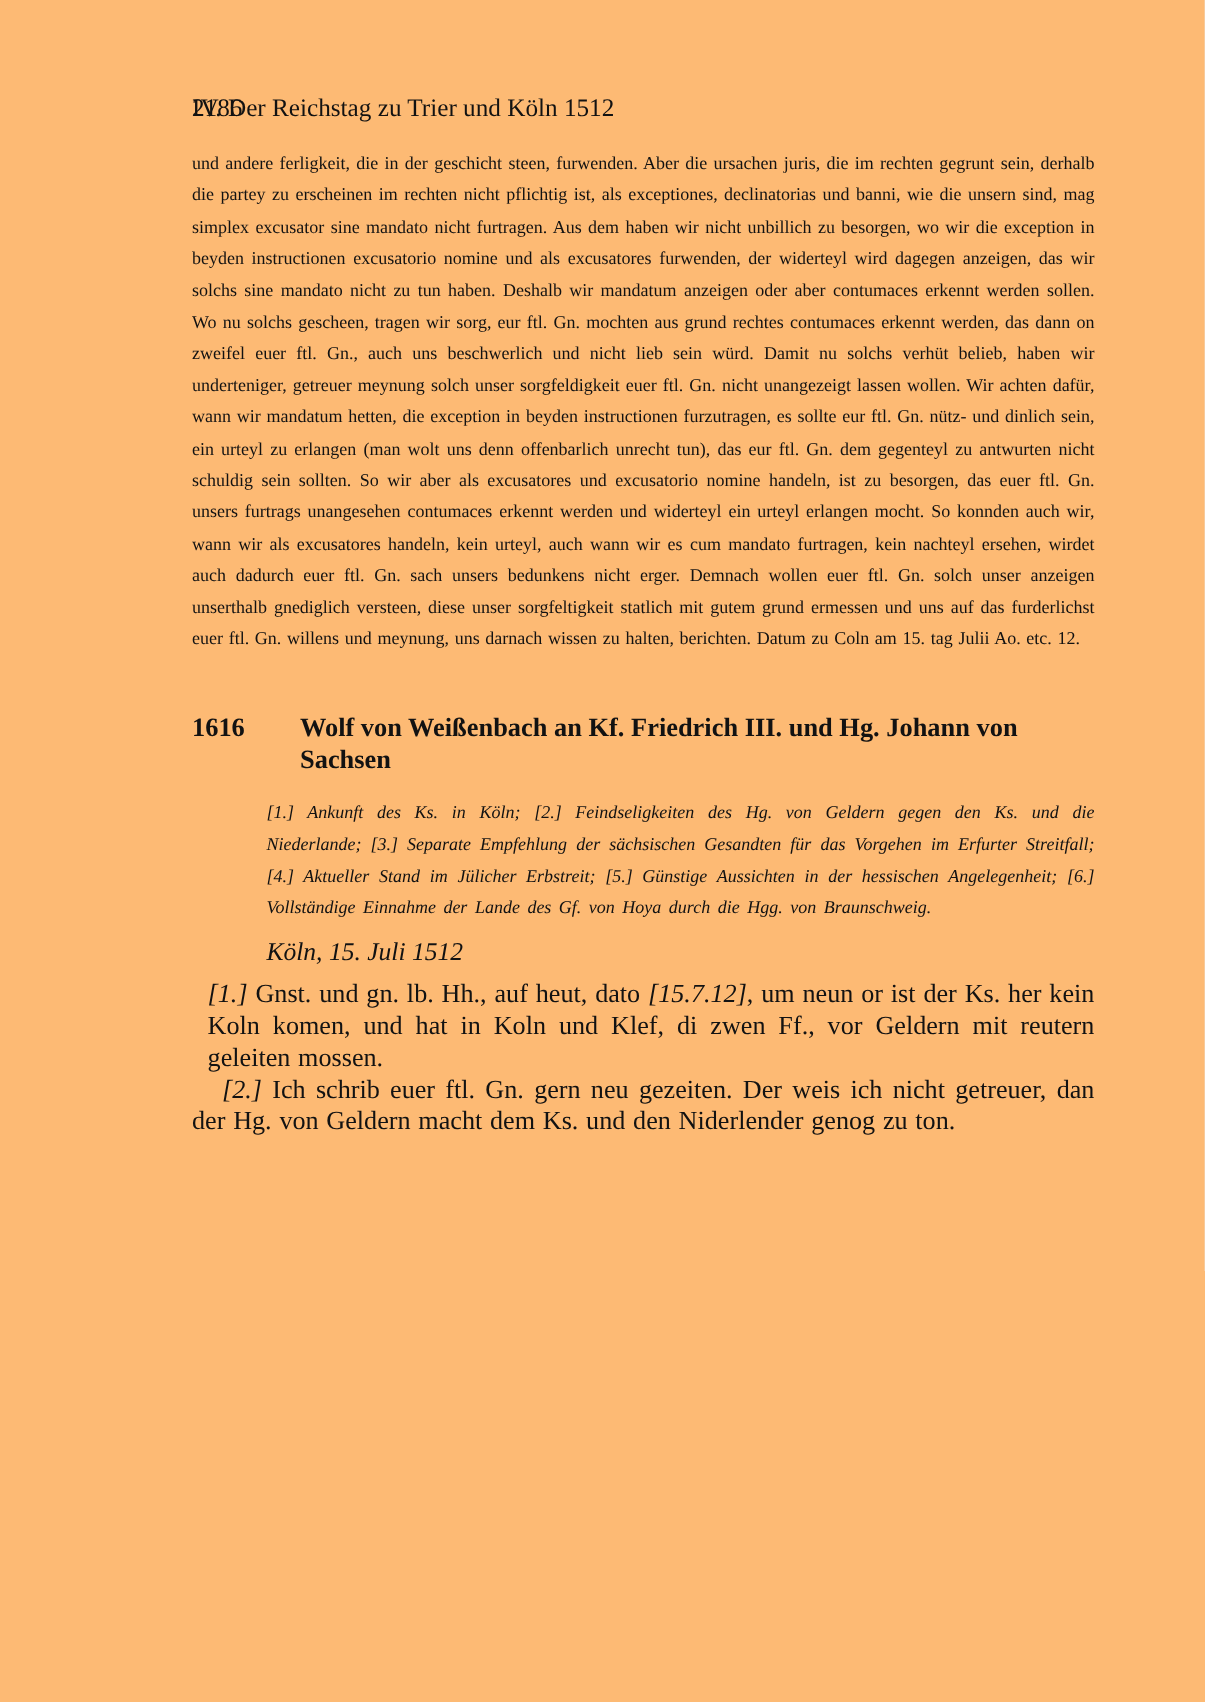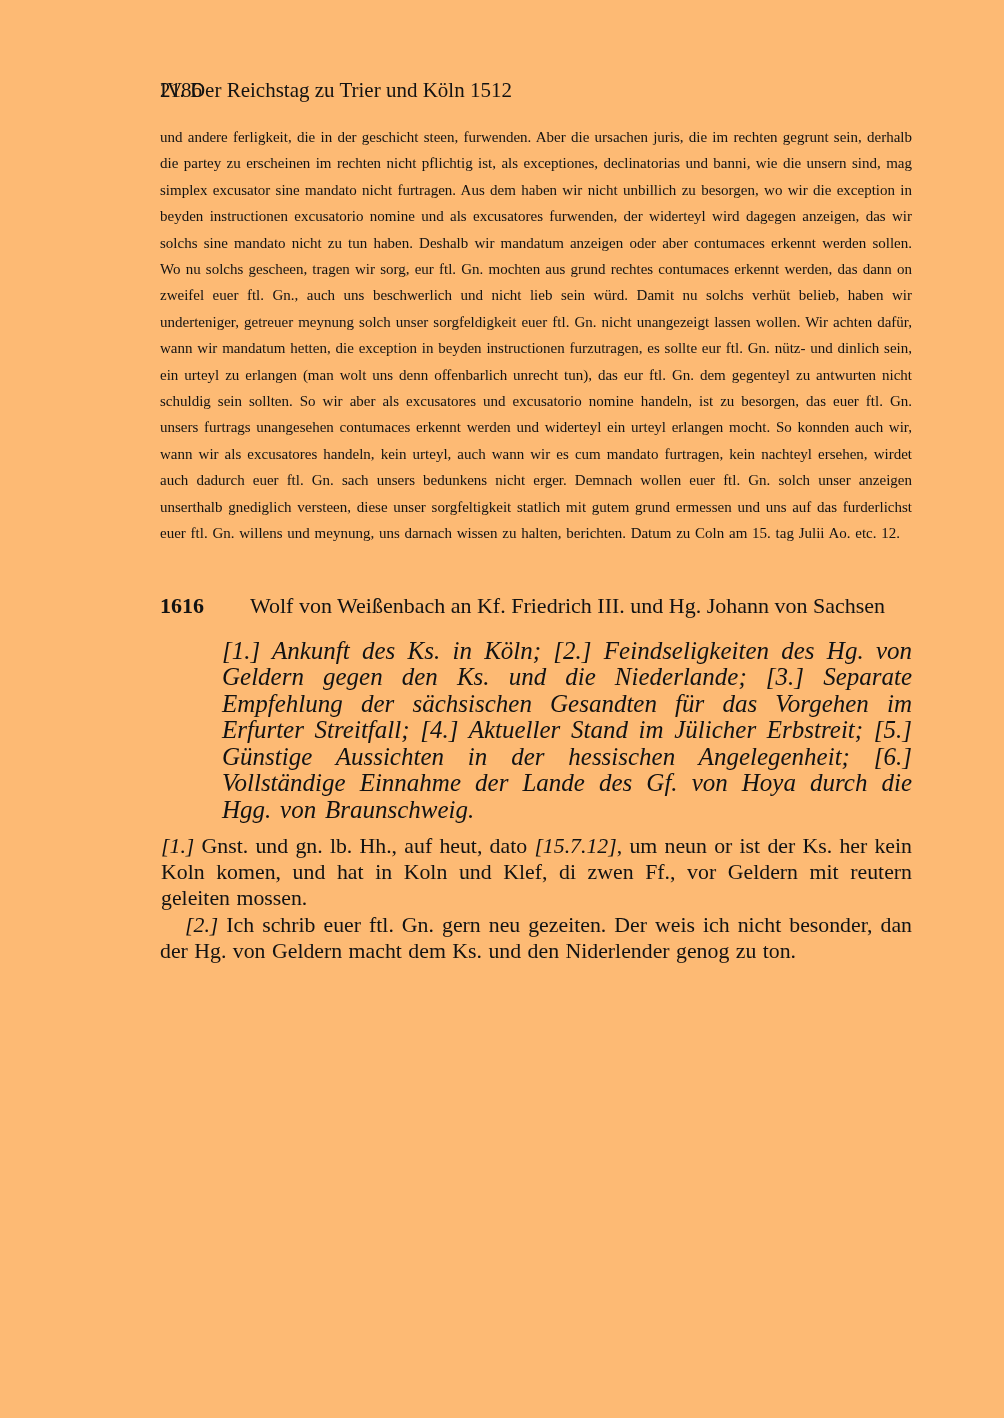--- a/index.html
+++ b/index.html
@@ -39,42 +39,42 @@
 
   .entry-head {
     margin-top: 45px;
     display: flex;
     font-weight: bold;
     font-size: 22px;
     line-height: 27px;
     gap: 28px;
   }
   .entry-num { flex: 0 0 62px; }
-  .entry-title { flex: 1 1 auto; margin: 0; font-size: inherit; font-weight: normal; line-height: inherit; }
+  .entry-title { flex: 1 1 auto; margin: 0; font-size: inherit; font-weight: bold; line-height: inherit; }
 
   .meta { margin-left: 62px; font-style: italic; }
   .summary {
     margin: 19px 0 0 0;
     text-align: justify;
-    font-size: 25px;
+    font-size: 15px;
     line-height: 26.6px;
     word-spacing: 2.5px;
   }
   .place-date { margin: 9px 0 0 0; font-size: 21.3px; line-height: 26.6px; }
   .source {
     margin: 10px 0 0 0;
     text-align: justify;
     font-size: 21.3px;
     line-height: 26.6px;
     word-spacing: 4px;
   }
   .source .roman { font-style: normal; }
 
   .body-para {
-    margin: 9px 0 0 1px;
+    margin: 9px 0 0 13px;
     text-align: justify;
     font-size: 21.8px;
     line-height: 26.4px;
     word-spacing: 1px;
   }
   .body-para.second { margin: 0; text-indent: 25px; }
   .it { font-style: italic; }
 </style>
 </head>
 <body>
@@ -89,20 +89,21 @@
 
     <p class="cont-para">und andere ferligkeit, die in der geschicht steen, furwenden. Aber die ursachen juris, die im rechten gegrunt sein, derhalb die partey zu erscheinen im rechten nicht pflichtig ist, als exceptiones, declinatorias und banni, wie die unsern sind, mag simplex excusator sine mandato nicht furtragen. Aus dem haben wir nicht unbillich zu besorgen, wo wir die exception in beyden instructionen excusatorio nomine und als excusatores furwenden, der widerteyl wird dagegen anzeigen, das wir solchs sine mandato nicht zu tun haben. Deshalb wir mandatum anzeigen oder aber contumaces erkennt werden sollen. Wo nu solchs gescheen, tragen wir sorg, eur ftl. Gn. mochten aus grund rechtes contumaces erkennt werden, das dann on zweifel euer ftl. Gn., auch uns beschwerlich und nicht lieb sein würd. Damit nu solchs verhüt belieb, haben wir underteniger, getreuer meynung solch unser sorgfeldigkeit euer ftl. Gn. nicht unangezeigt lassen wollen. Wir achten dafür, wann wir mandatum hetten, die exception in beyden instructionen furzutragen, es sollte eur ftl. Gn. nütz- und dinlich sein, ein urteyl zu erlangen (man wolt uns denn offenbarlich unrecht tun), das eur ftl. Gn. dem gegenteyl zu antwurten nicht schuldig sein sollten. So wir aber als excusatores und excusatorio nomine handeln, ist zu besorgen, das euer ftl. Gn. unsers furtrags unangesehen contumaces erkennt werden und widerteyl ein urteyl erlangen mocht. So konnden auch wir, wann wir als excusatores handeln, kein urteyl, auch wann wir es cum mandato furtragen, kein nachteyl ersehen, wirdet auch dadurch euer ftl. Gn. sach unsers bedunkens nicht erger. Demnach wollen euer ftl. Gn. solch unser anzeigen unserthalb gnediglich versteen, diese unser sorgfeltigkeit statlich mit gutem grund ermessen und uns auf das furderlichst euer ftl. Gn. willens und meynung, uns darnach wissen zu halten, berichten. Datum zu Coln am 15. tag Julii Ao. etc. 12.</p>
 
     <div class="entry-head">
       <span class="entry-num">1616</span>
       <h2 class="entry-title">Wolf von Weißenbach an Kf. Friedrich III. und Hg. Johann von Sachsen</h2>
     </div>
 
     <div class="meta">
       <p class="summary">[1.] Ankunft des Ks. in Köln; [2.] Feindseligkeiten des Hg. von Geldern gegen den Ks. und die Niederlande; [3.] Separate Empfehlung der sächsischen Gesandten für das Vorgehen im Erfurter Streitfall; [4.] Aktueller Stand im Jülicher Erbstreit; [5.] Günstige Aussichten in der hessischen Angelegenheit; [6.] Vollständige Einnahme der Lande des Gf. von Hoya durch die Hgg. von Braunschweig.</p>
+      <p class="place-date">Köln, 15. Juli 1512</p>
     </div>
 
     <p class="body-para"><span class="it">[1.]</span><span> Gnst. und gn. lb. Hh., auf heut, dato </span><span class="it">[15.7.12]</span><span>, um neun or ist der Ks. her kein Koln komen, und hat in Koln und Klef, di zwen Ff., vor Geldern mit reutern geleiten mossen.</span></p>
 
-    <p class="body-para second"><span class="it">[2.]</span><span> Ich schrib euer ftl. Gn. gern neu gezeiten. Der weis ich nicht besonder, dan der Hg. von Geldern macht dem Ks. und den Niderlender genog zu ton.</span></p>
+    <p class="body-para second"><span class="it">[2.]</span><span> Ich schrib euer ftl. Gn. gern neu gezeiten. Der weis ich nicht getreuer, dan der Hg. von Geldern macht dem Ks. und den Niderlender genog zu ton.</span></p>
 
   </div>
 </div>
 
 </body></html>

